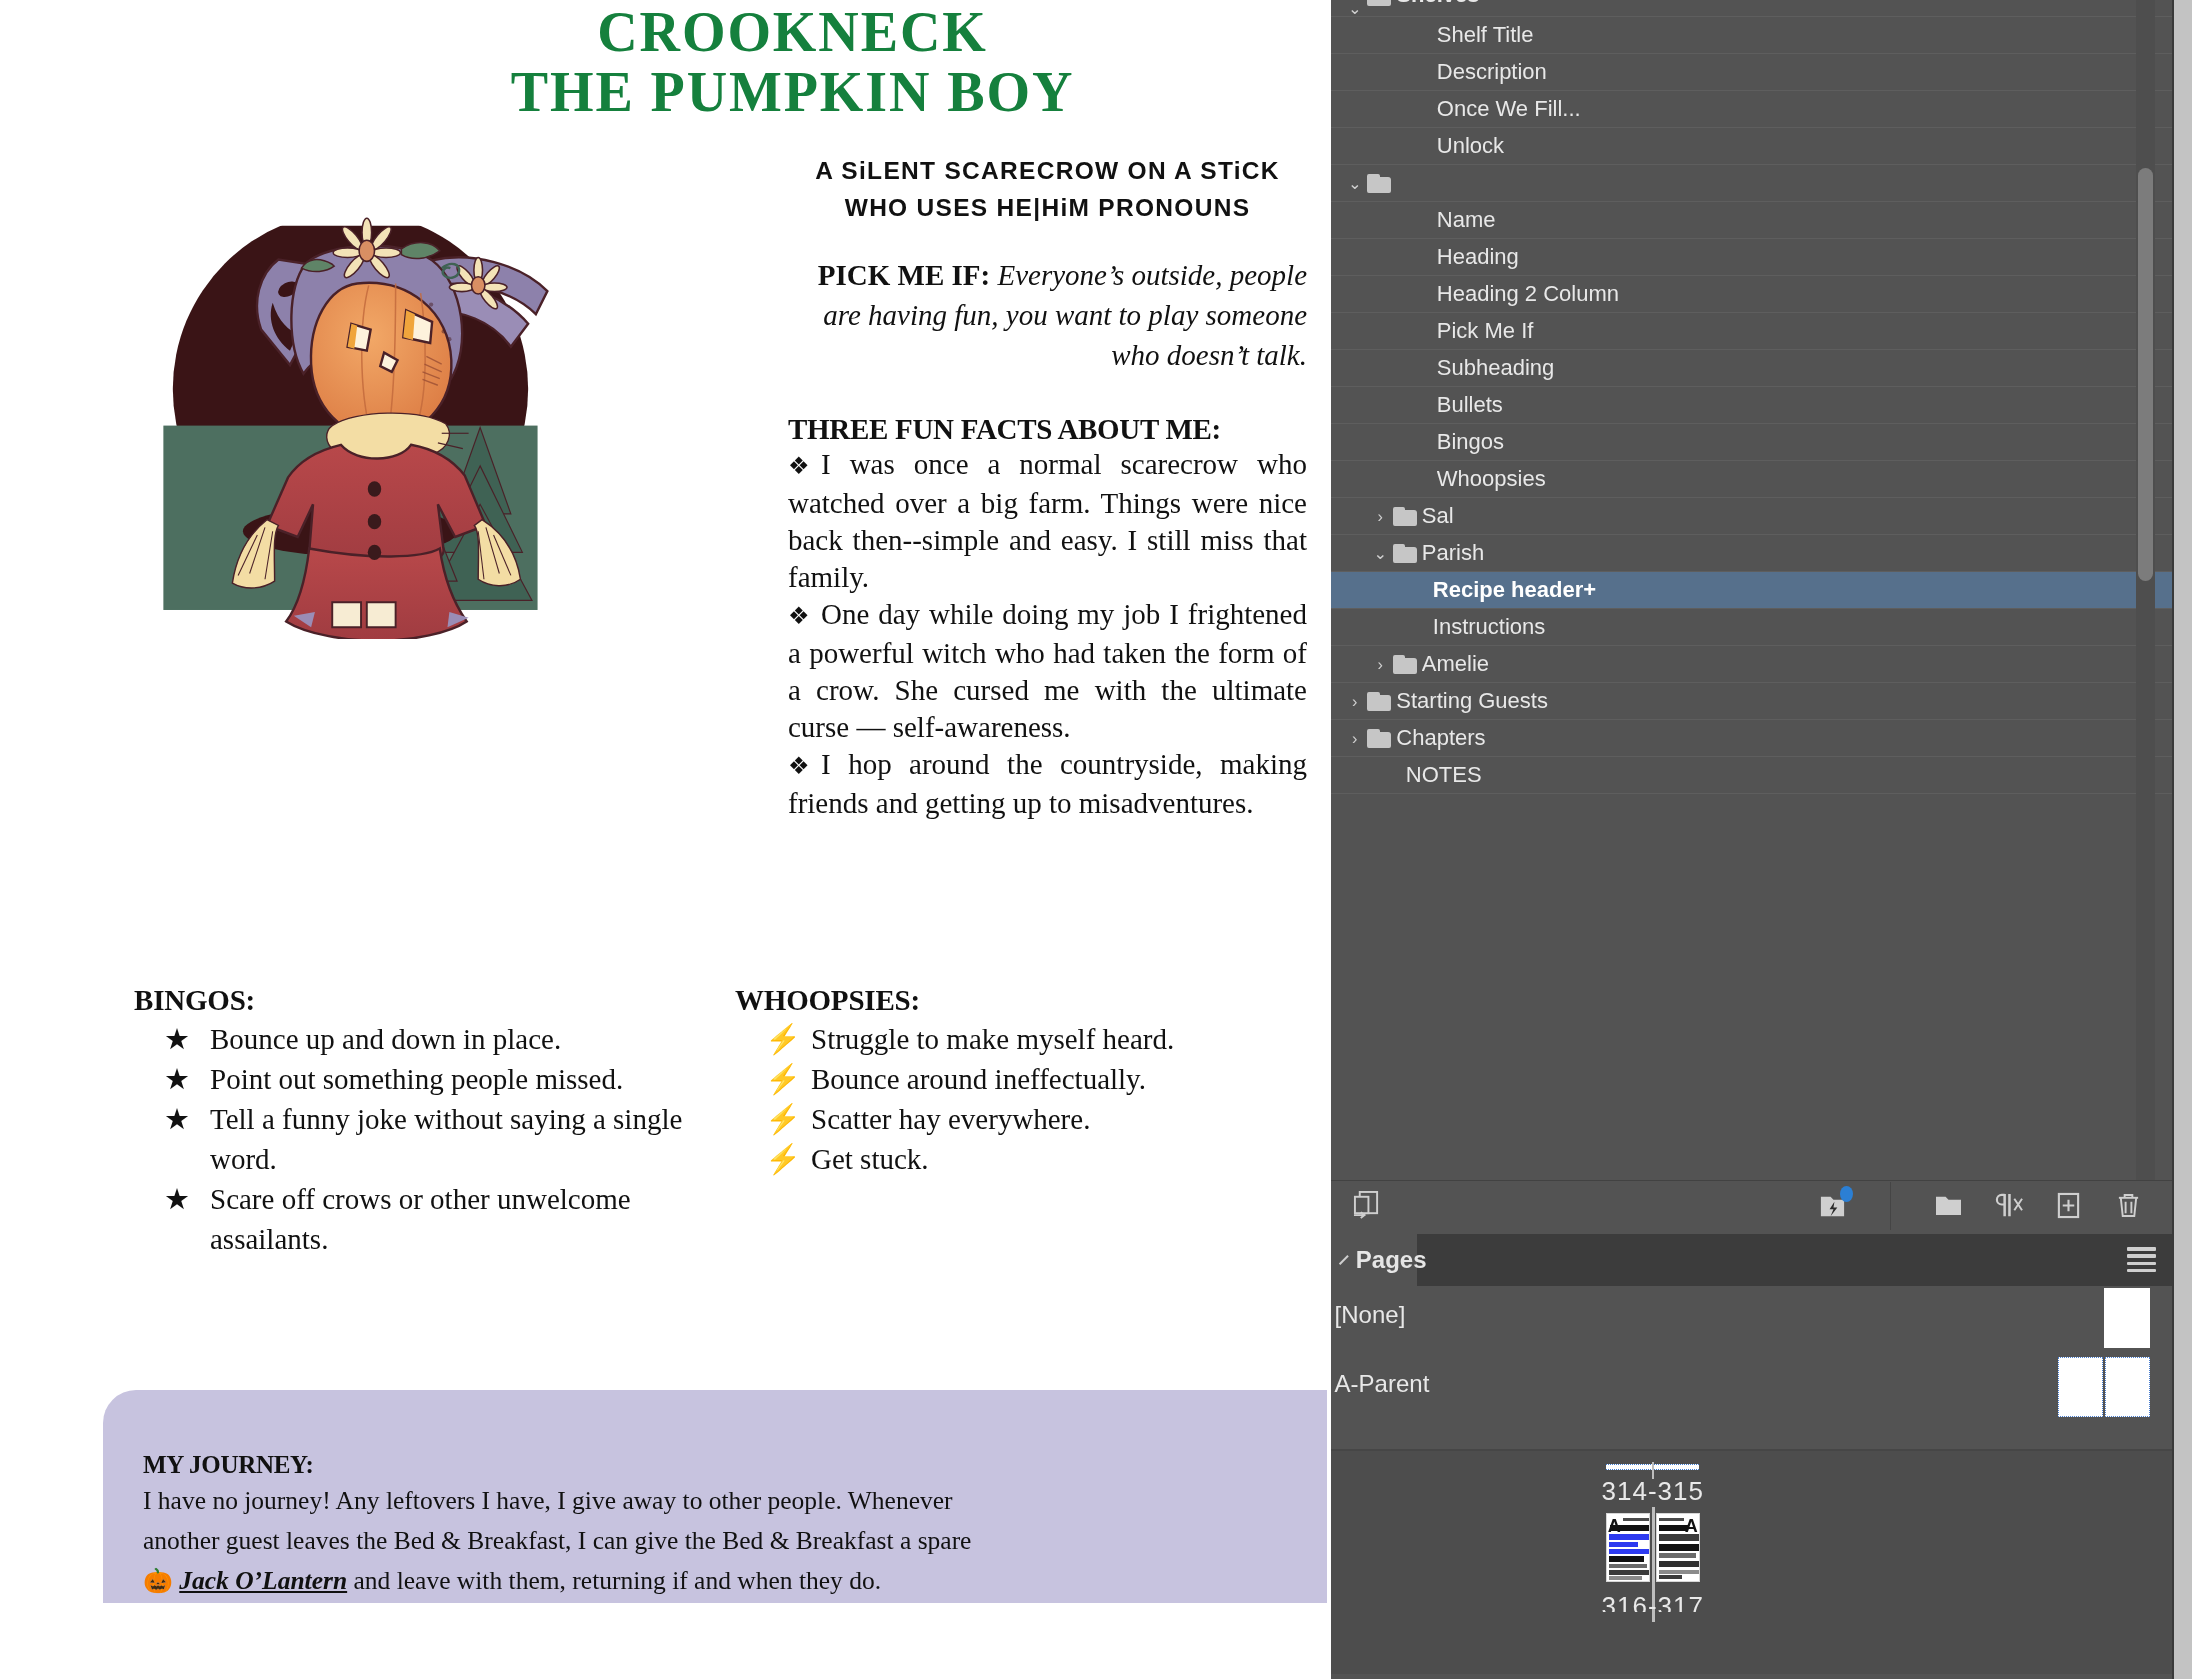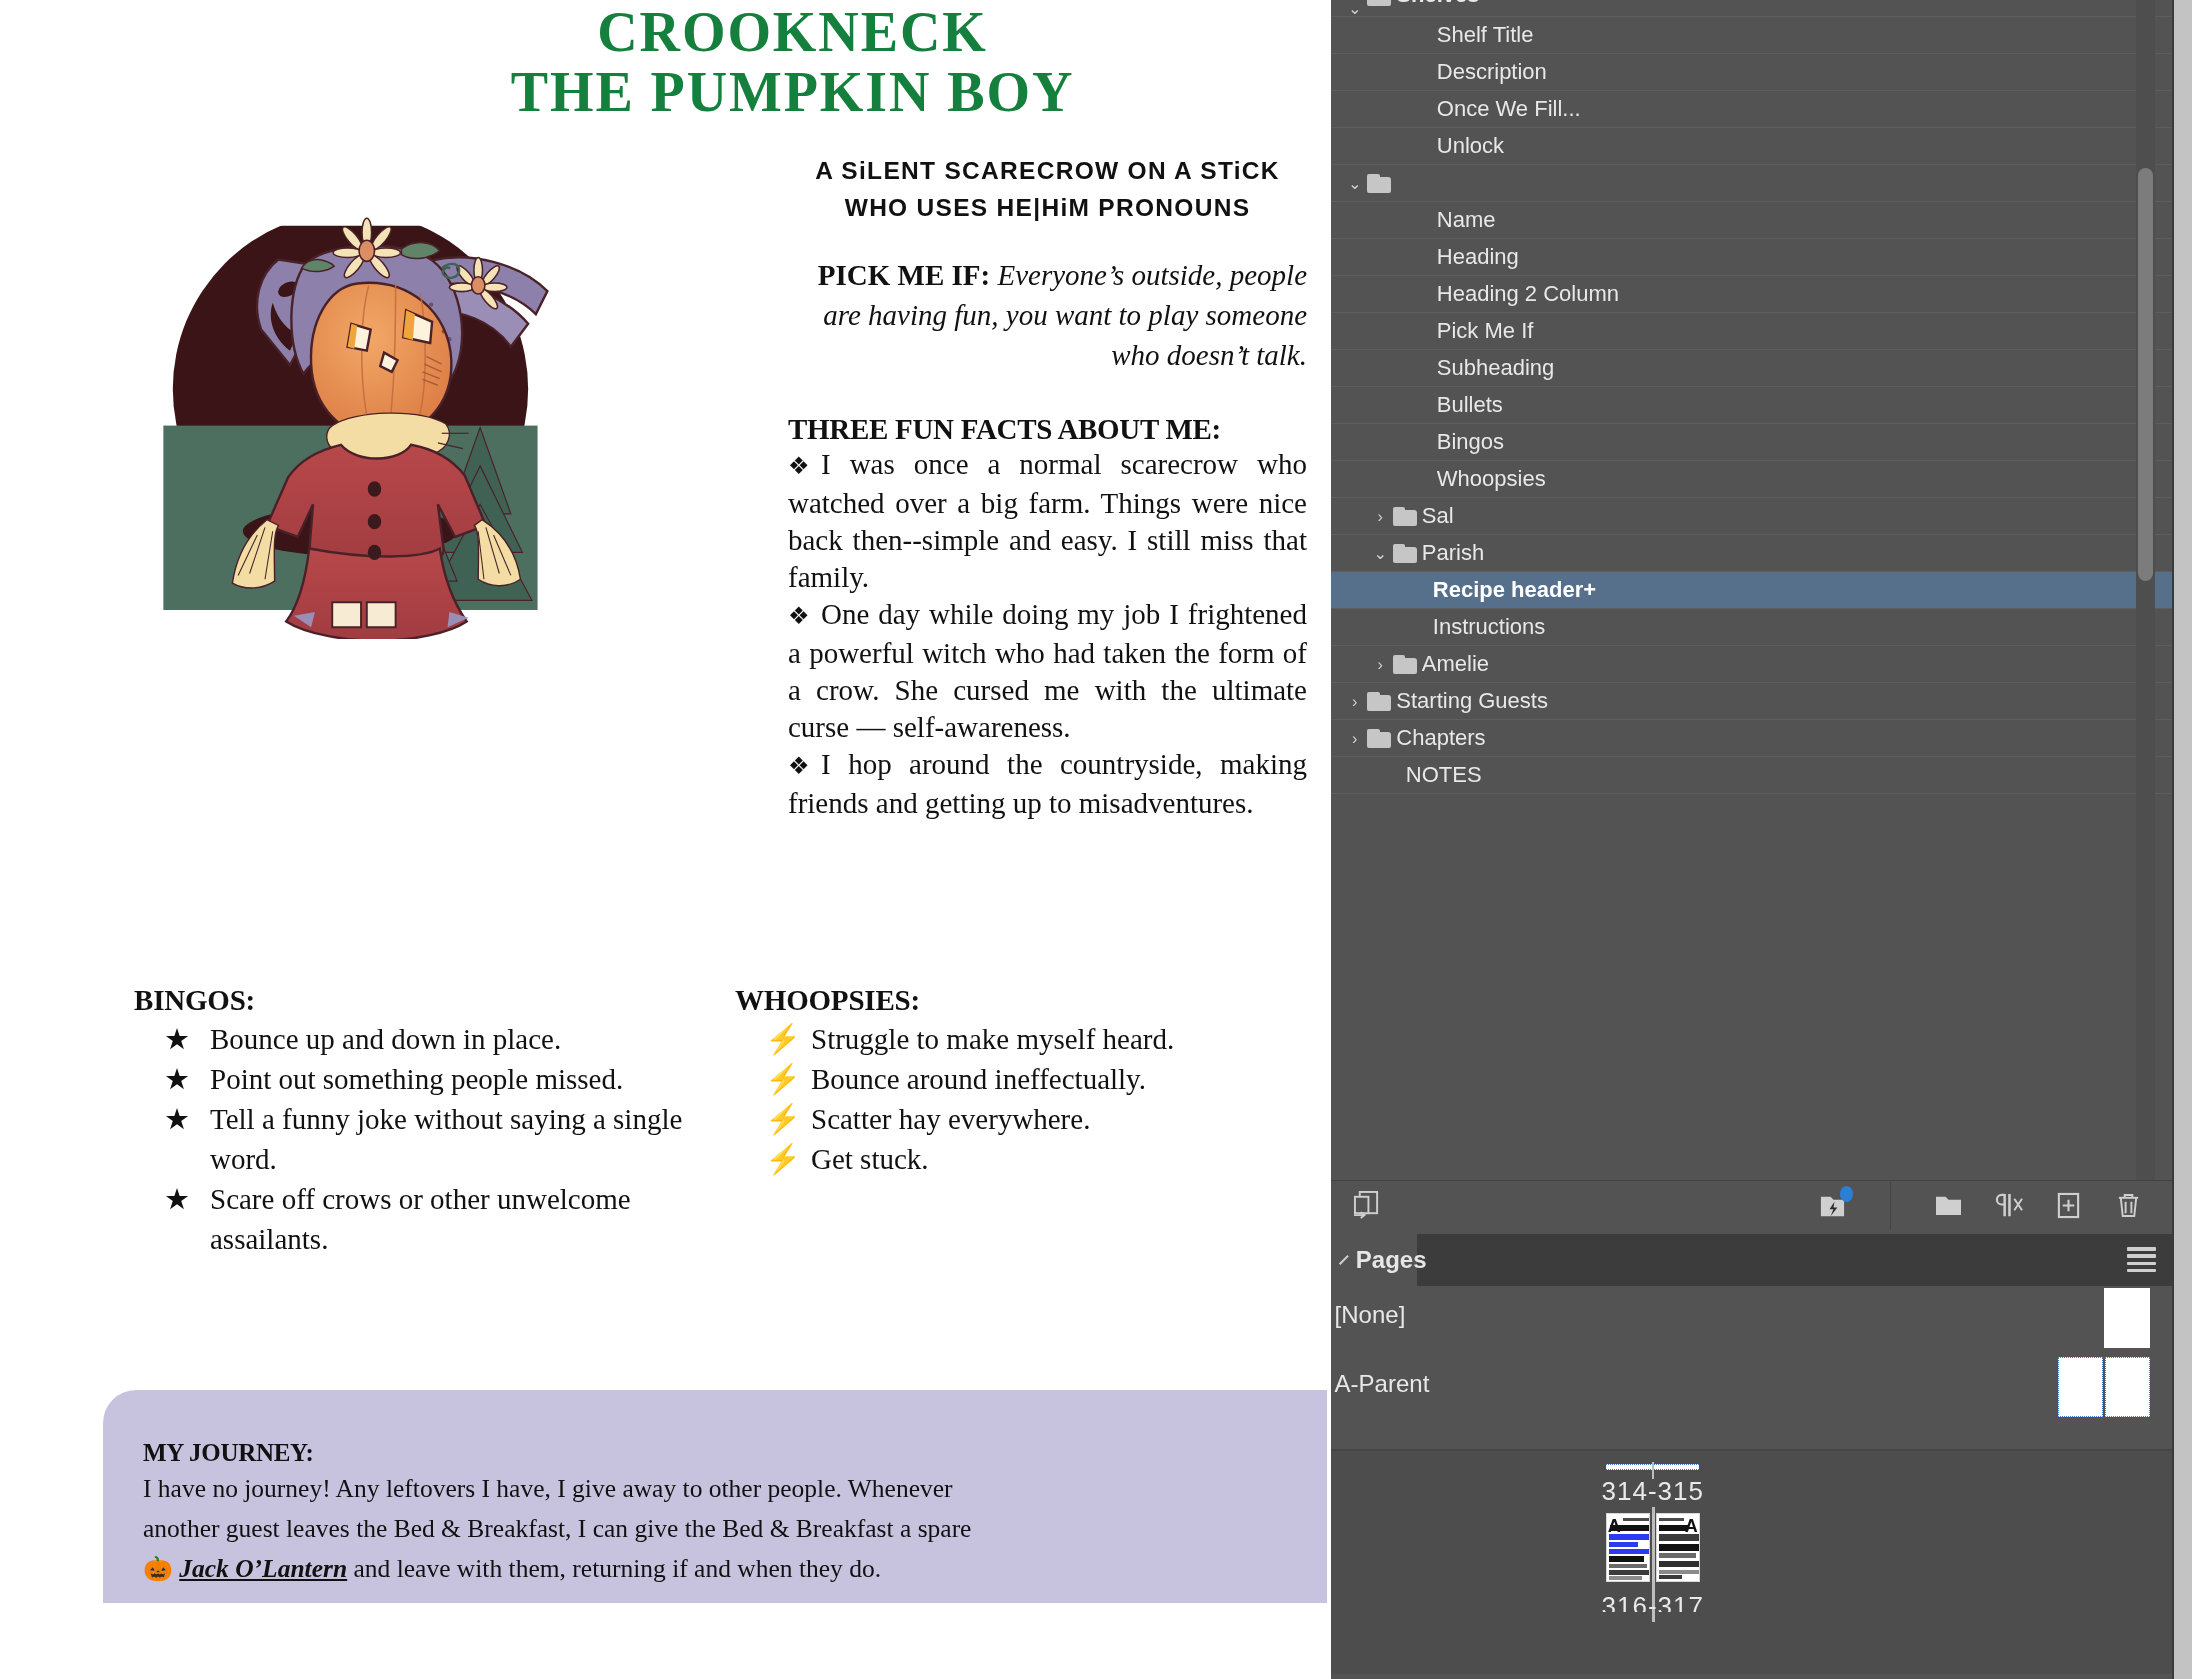--- a/index.html
+++ b/index.html
@@ -100,21 +100,21 @@
 
   
   #journey {
     position: absolute; left: 103px; top: 1390px;
     width: 1382px; height: 213px;
     background: #c7c3df;
     border-top-left-radius: 33px;
     border-top-right-radius: 3.8px;
     font-family: "Liberation Serif", serif;
     color: #111;
-    padding: 46px 40px 0 40px;
+    padding: 58px 40px 0 40px;
   }
   #journey .jh { font-weight: 700; font-size: 25px; line-height: 33px; letter-spacing: -0.3px; }
   #journey .jb { font-size: 25.5px; line-height: 40px; }
   #journey .pumpkin { font-size: 24px; }
   #journey .jl { text-decoration: underline; font-style: italic; font-weight: 600; }
 
   
   #panels {
     position: absolute; left: 1327px; top: 0;
     width: 866px; height: 1679px;

